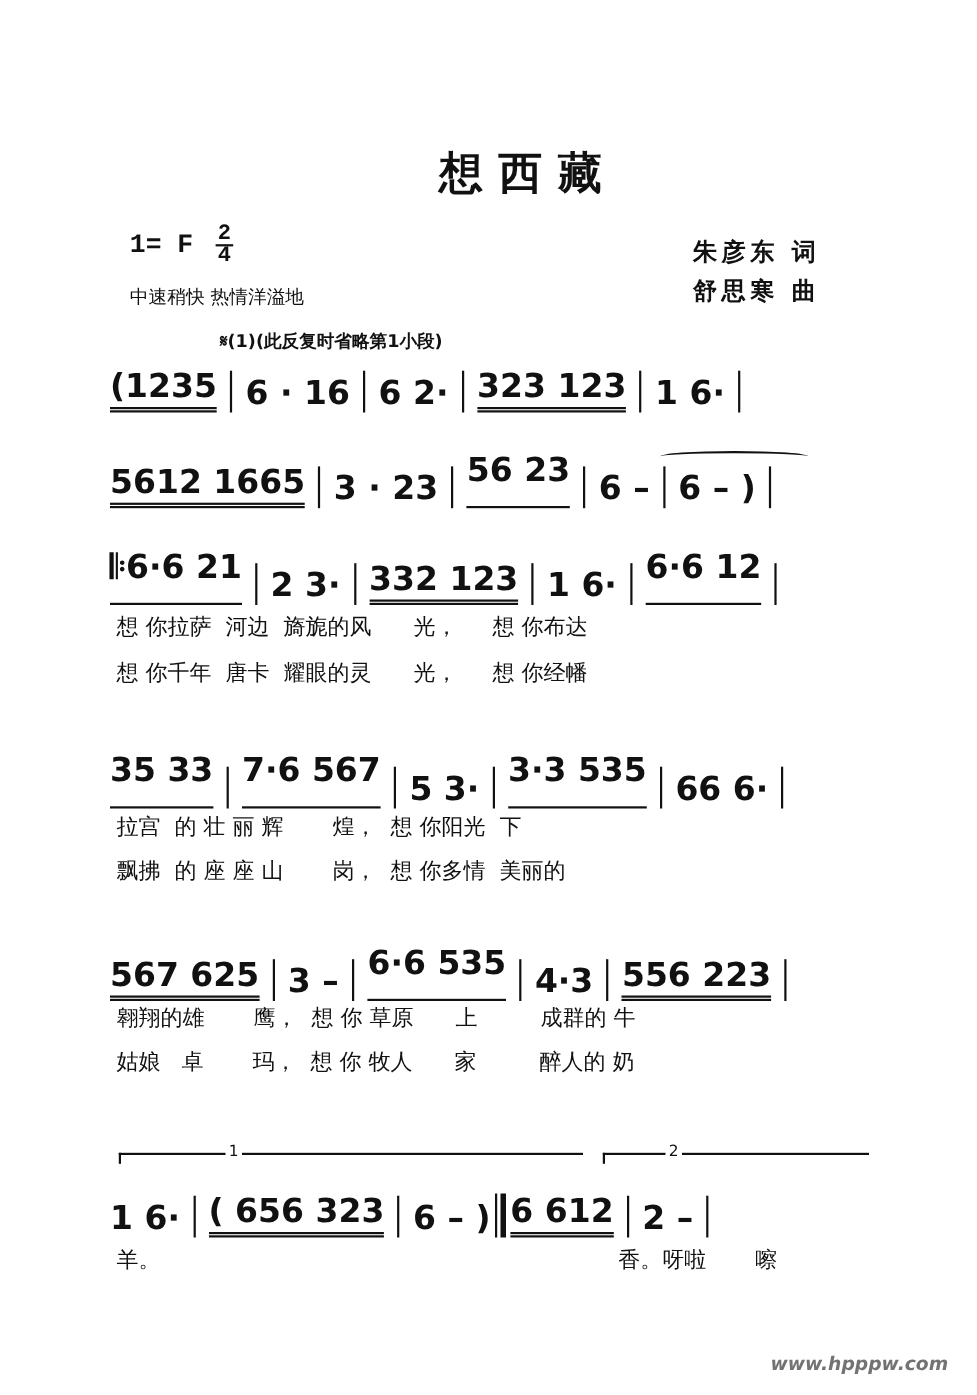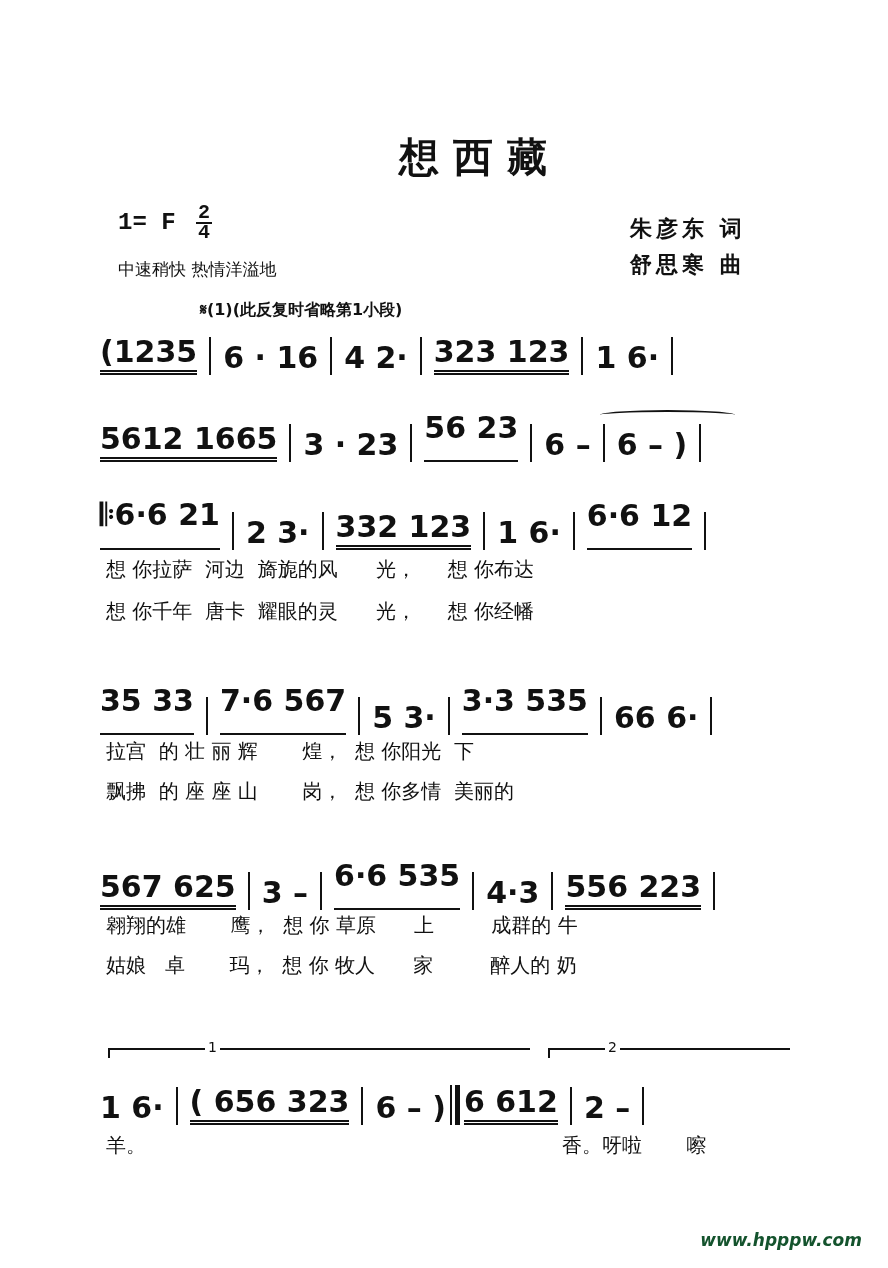--- a/index.html
+++ b/index.html
@@ -18,21 +18,21 @@
   .segno { left: 200px; top: 300px; font-size: 16px; font-weight: bold; }
   .row { left: 100px; width: 690px; height: 60px; display: flex; align-items: flex-end; }
   .m { display: flex; align-items: flex-end; font-size: 30px; font-weight: bold; white-space: pre; text-align: right; }
   .bar { width: 2px; height: 38px; background: #111; margin: 0 12px; }
   .dbar { width: 3px; height: 40px; border-left: 2px solid #111; border-right: 5px solid #111; margin: 0 4px; }
   .u1 { border-bottom: 2px solid #111; padding-bottom: 15px; }
   .u2 { border-bottom: 5px double #111; padding-bottom: 1px; }
   .lyr { left: 106px; font-size: 20px; font-family: "DejaVu Serif", serif; white-space: pre; text-align: right; }
   .volta { border-top: 2px solid #111; height: 8px; border-left: 2px solid #111; }
   .vnum { position: absolute; top: -11px; font-size: 14px; background: #fff; padding: 0 3px; }
-  .watermark { right: 26px; bottom: 18px; font-size: 17px; font-weight: bold; font-style: italic; color: #14532d; }
+  .watermark { right: 26px; bottom: 18px; font-size: 17px; font-weight: bold; font-style: italic; color: #737373; }
   .tie { position: absolute; border-top: 2px solid #111; border-radius: 50% 50% 0 0; height: 8px; }
 </style>
 </head>
 <body>
 
 <div class="abs title">想西藏</div>
 
 <div class="abs key">
   <span>1= F</span>
   <span class="frac">
@@ -43,21 +43,21 @@
 <div class="abs tempo">中速稍快  热情洋溢地</div>
 <div class="abs credit" style="top:214px">朱彦东 词</div>
 <div class="abs credit" style="top:250px">舒思寒 曲</div>
 <div class="abs segno">𝄋(1)(此反复时省略第1小段)</div>
 
 <div class="abs row" style="top:315px">
   <span class="m u2">(1235</span>
     <span class="bar"></span>
   <span class="m">6 · 16</span>
     <span class="bar"></span>
-  <span class="m">4 2·</span>
+  <span class="m">6 2·</span>
     <span class="bar"></span>
   <span class="m u2">323 123</span>
     <span class="bar"></span>
   <span class="m">1 6·</span>
     <span class="bar"></span>
 </div>
 
 <div class="abs row" style="top:402px">
   <span class="m u2">5612 1665</span>
     <span class="bar"></span>

